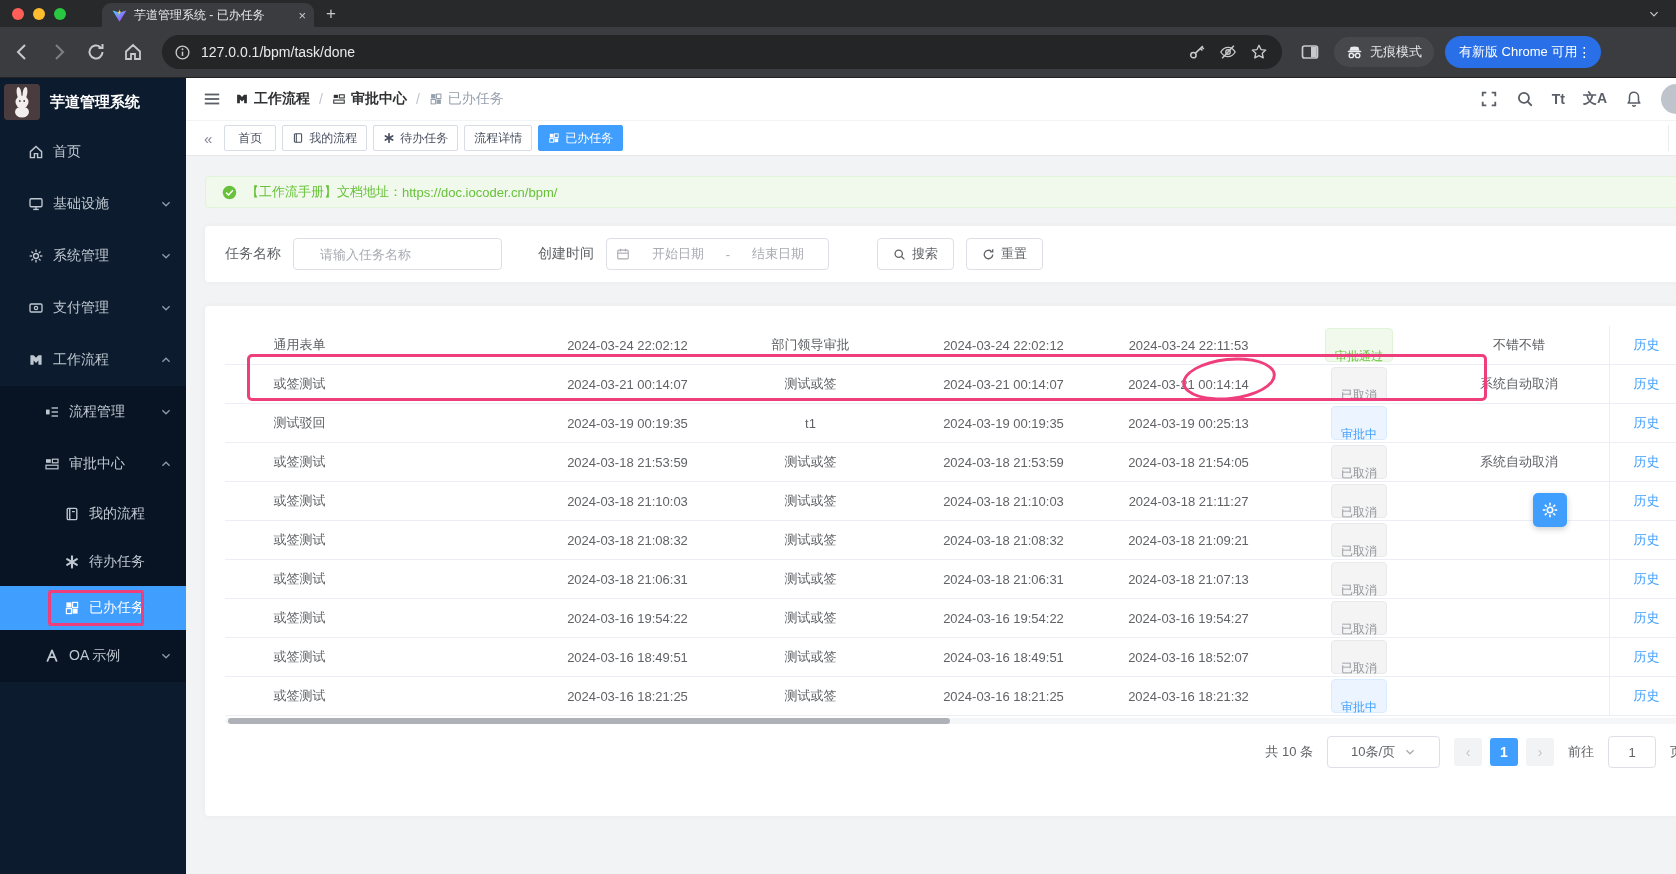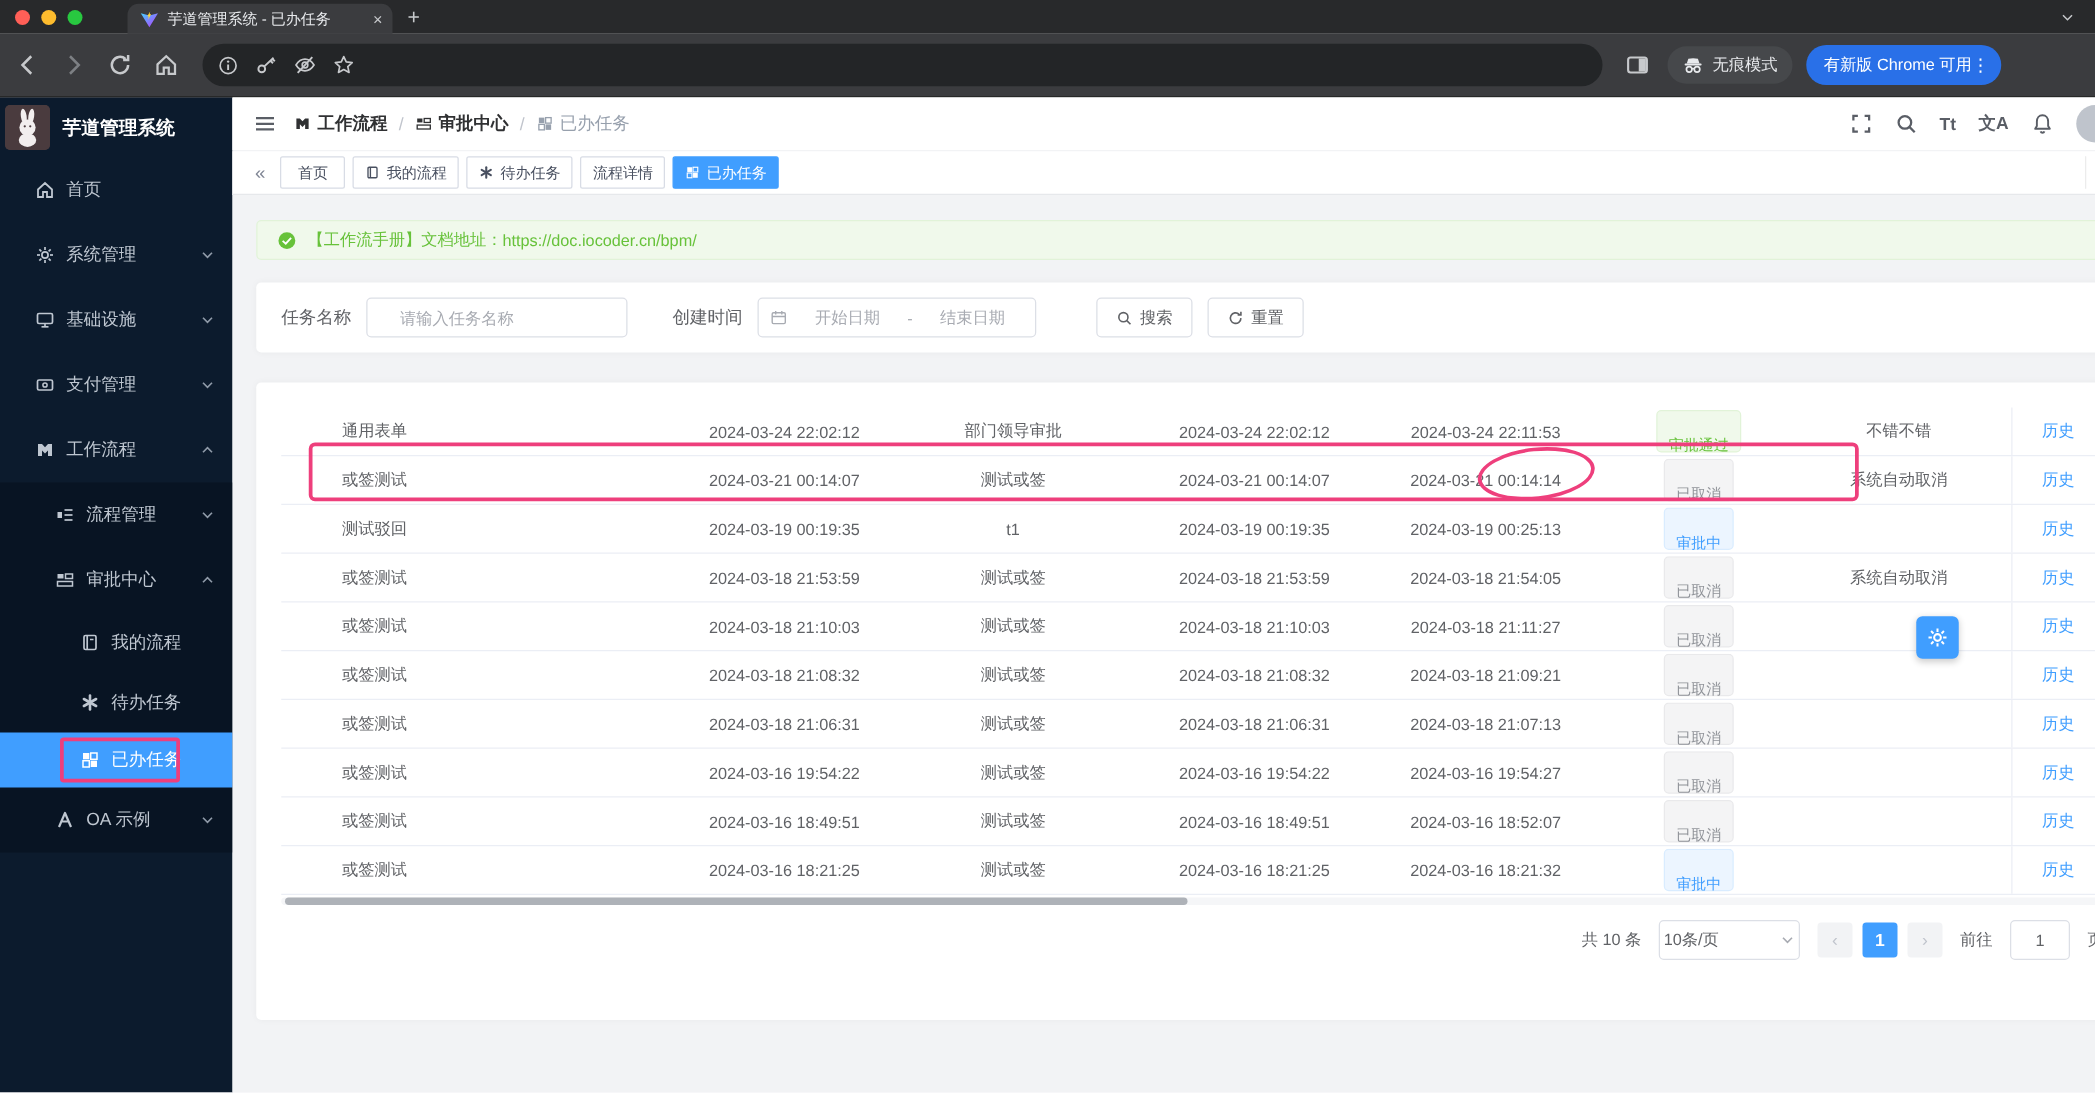--- a/index.html
+++ b/index.html
@@ -100,21 +100,21 @@
   .badge { display:inline-block; height:24px; line-height:22px; padding:16px 9px; border-radius:4px; font-size:12px; border:1px solid; }
   .badge.success { color:#67c23a; background:#f0f9eb; border-color:#e1f3d8; }
   .badge.info { color:#909399; background:#f4f4f5; border-color:#e9e9eb; }
   .badge.primary { color:#409eff; background:#ecf5ff; border-color:#d9ecff; }
   .link { color:#409eff; cursor:pointer; text-decoration:none; }
 
   .hscroll { position:relative; height:6px; margin-top:2px; background:#f5f6f8; border-radius:3px; }
   .hthumb { position:absolute; left:3px; top:0; width:722px; height:6px; background:#aeb2b8; border-radius:3px; cursor:pointer; }
 
   .pager { display:flex; align-items:center; justify-content:flex-end; gap:14px; margin-top:12px; height:32px; font-size:13px; color:#606266; }
-  .psel { width:113px; height:32px; border:1px solid #dcdfe6; border-radius:4px; display:flex; align-items:center; padding:0 3px; color:#606266; cursor:pointer; }
+  .psel { width:113px; height:32px; border:1px solid #dcdfe6; border-radius:4px; display:flex; align-items:center; padding:0 23px; color:#606266; cursor:pointer; }
   .psel .lab{flex:1;}
   .psel .ic{width:12px;height:12px;color:#a8abb2;}
   .pbtn { width:28px; height:28px; border-radius:3px; background:#f2f3f5; color:#c0c4cc; display:flex; align-items:center; justify-content:center; font-size:14px; cursor:pointer; }
   .pbtn.cur { background:#409eff; color:#fff; font-weight:bold; }
   .goto-in { width:48px; height:32px; border:1px solid #dcdfe6; border-radius:4px; text-align:center; font-size:13px; color:#606266; outline:none; font-family:inherit; }
   .pgrp{display:flex;gap:8px;align-items:center;}
 
   .gear-fab { position:absolute; left:1533px; top:493px; width:34px; height:34px; background:#409eff; border-radius:5px; display:flex; align-items:center; justify-content:center; color:#fff; cursor:pointer; box-shadow:0 2px 6px rgba(0,0,0,.2); }
   .gear-fab .ic{width:18px;height:18px;}
 
@@ -167,20 +167,21 @@
       </svg>
     <svg class="nav-ic" viewBox="0 0 20 20">
         <path d="M3 9.5 L10 3 L17 9.5 V17 H12 V12 H8 V17 H3 Z" fill="none" stroke="currentColor" stroke-width="1.8"></path>
       </svg>
     <div class="urlbar">
       <svg width="17" height="17" viewBox="0 0 20 20">
         <circle cx="10" cy="10" r="7.5" fill="none" stroke="#c7c9cc" stroke-width="1.6"></circle>
         <line x1="10" y1="9" x2="10" y2="14" stroke="#c7c9cc" stroke-width="1.8"></line>
         <circle cx="10" cy="6.2" r="1.1" fill="#c7c9cc"></circle>
       </svg>
+      <span class="u">127.0.0.1/bpm/task/done</span>
       <svg class="uic" viewBox="0 0 20 20">
           <circle cx="6" cy="13.5" r="3" fill="none" stroke="currentColor" stroke-width="1.7"></circle>
           <path d="M8.3 11.2 L16.5 3.5 M13.5 6 L16 8.4 M15.3 4.4 L17.6 6.7" fill="none" stroke="currentColor" stroke-width="1.7"></path>
         </svg>
       <svg class="uic" viewBox="0 0 20 20">
           <path d="M2 10 C4.5 6 7 4.8 10 4.8 C13 4.8 15.5 6 18 10 C15.5 14 13 15.2 10 15.2 C7 15.2 4.5 14 2 10 Z" fill="none" stroke="currentColor" stroke-width="1.5"></path>
           <circle cx="10" cy="10" r="2.5" fill="none" stroke="currentColor" stroke-width="1.5"></circle>
           <line x1="3.5" y1="17" x2="16.5" y2="3" stroke="currentColor" stroke-width="1.7"></line>
         </svg>
       <svg class="uic" viewBox="0 0 20 20">
@@ -222,47 +223,47 @@
           <circle cx="20.2" cy="17" r=".9" fill="#4a3b3e"></circle>
       </svg>
       <span class="logo-t">芋道管理系统</span>
     </div>
 
     <div class="mi">
       <svg class="ic" viewBox="0 0 20 20">
           <path d="M3 9.5 L10 3 L17 9.5 V17 H12 V12 H8 V17 H3 Z" fill="none" stroke="currentColor" stroke-width="1.8"></path>
         </svg>
       <span class="lab">首页</span>
+    </div>
+    <div class="mi">
+      <svg class="ic" viewBox="0 0 20 20">
+          <rect x="2.5" y="3.5" width="15" height="10" rx="1.5" fill="none" stroke="currentColor" stroke-width="1.7"></rect>
+          <line x1="10" y1="13.5" x2="10" y2="16.5" stroke="currentColor" stroke-width="1.7"></line>
+          <line x1="6.5" y1="16.8" x2="13.5" y2="16.8" stroke="currentColor" stroke-width="1.7"></line>
+        </svg>
+      <span class="lab">基础设施</span>
+      <svg class="arr" viewBox="0 0 20 20">
+          <path d="M4 7 L10 13 L16 7" fill="none" stroke="currentColor" stroke-width="2.2"></path>
+        </svg>
     </div>
     <div class="mi">
       <svg class="ic" viewBox="0 0 20 20">
           <circle cx="10" cy="10" r="3.1" fill="none" stroke="currentColor" stroke-width="1.7"></circle>
           <g stroke="currentColor" stroke-width="1.7">
             <line x1="10" y1="2" x2="10" y2="5"></line>
             <line x1="10" y1="15" x2="10" y2="18"></line>
             <line x1="2" y1="10" x2="5" y2="10"></line>
             <line x1="15" y1="10" x2="18" y2="10"></line>
             <line x1="4.3" y1="4.3" x2="6.4" y2="6.4"></line>
             <line x1="13.6" y1="13.6" x2="15.7" y2="15.7"></line>
             <line x1="15.7" y1="4.3" x2="13.6" y2="6.4"></line>
             <line x1="6.4" y1="13.6" x2="4.3" y2="15.7"></line>
           </g>
         </svg>
       <span class="lab">系统管理</span>
-      <svg class="arr" viewBox="0 0 20 20">
-          <path d="M4 7 L10 13 L16 7" fill="none" stroke="currentColor" stroke-width="2.2"></path>
-        </svg>
-    </div>
-    <div class="mi">
-      <svg class="ic" viewBox="0 0 20 20">
-          <rect x="2.5" y="3.5" width="15" height="10" rx="1.5" fill="none" stroke="currentColor" stroke-width="1.7"></rect>
-          <line x1="10" y1="13.5" x2="10" y2="16.5" stroke="currentColor" stroke-width="1.7"></line>
-          <line x1="6.5" y1="16.8" x2="13.5" y2="16.8" stroke="currentColor" stroke-width="1.7"></line>
-        </svg>
-      <span class="lab">基础设施</span>
       <svg class="arr" viewBox="0 0 20 20">
           <path d="M4 7 L10 13 L16 7" fill="none" stroke="currentColor" stroke-width="2.2"></path>
         </svg>
     </div>
     <div class="mi">
       <svg class="ic" viewBox="0 0 20 20">
           <rect x="2.5" y="5" width="15" height="10" rx="1.5" fill="none" stroke="currentColor" stroke-width="1.7"></rect>
           <circle cx="10" cy="10" r="2.1" fill="none" stroke="currentColor" stroke-width="1.5"></circle>
         </svg>
       <span class="lab">支付管理</span>

